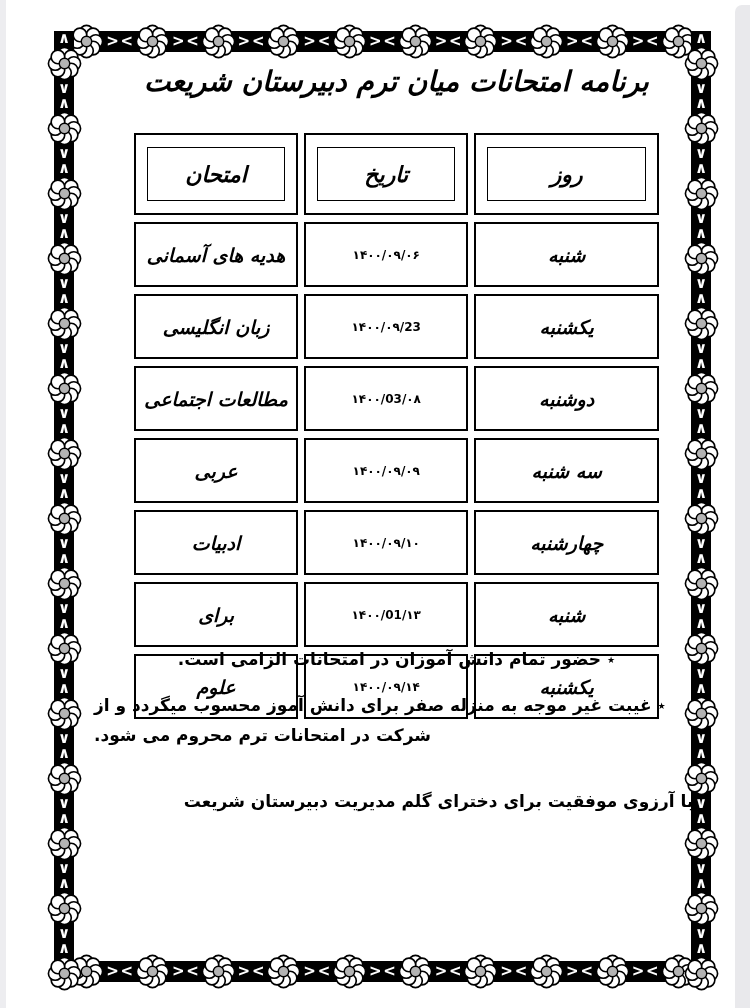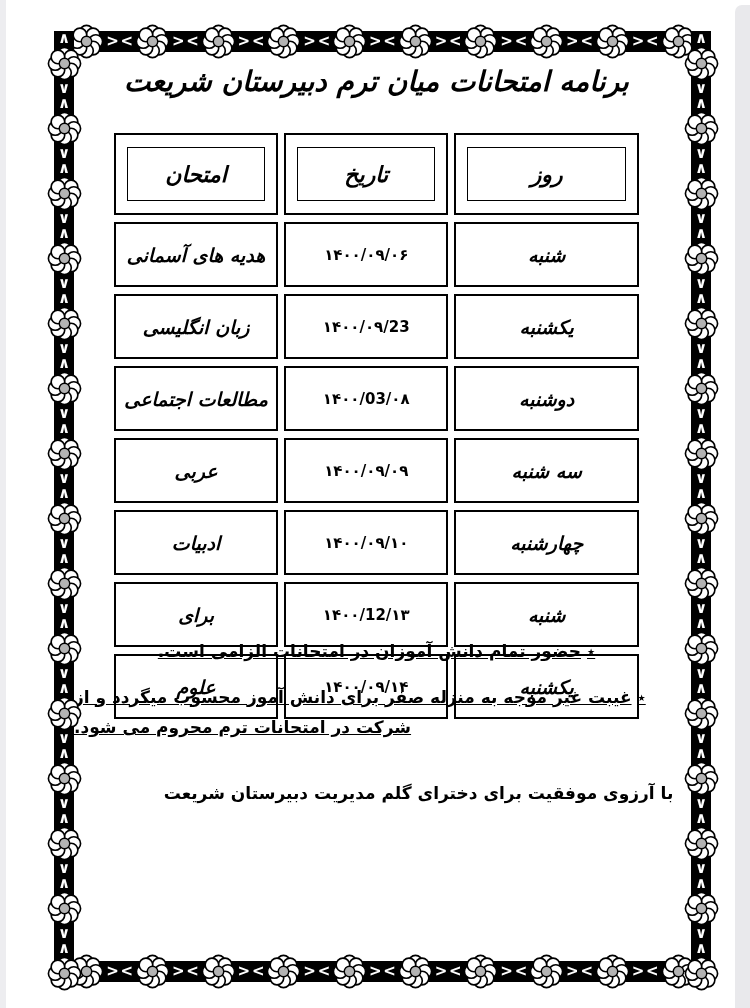--- a/index.html
+++ b/index.html
@@ -18,45 +18,45 @@
   .band-v{flex-direction:column;justify-content:space-around;}
   .band-top{left:54px;top:31px;width:657px;height:21px;}
   .band-bottom{left:54px;top:961px;width:657px;height:21px;}
   .band-left{left:54px;top:31px;width:20px;height:951px;}
   .band-right{left:691px;top:31px;width:20px;height:951px;}
   .flower{width:35px;height:35px;flex:none;}
   .chev{color:#fff;font-weight:bold;font-size:15px;line-height:1;flex:none;
         font-family:"DejaVu Sans",sans-serif;}
 
   
-  .content{position:absolute;left:68px;top:52px;width:617px;height:909px;direction:rtl;z-index:1;}
+  .content{position:absolute;left:88px;top:52px;width:617px;height:909px;direction:rtl;z-index:1;}
   .title{
     margin:12px 0 0 0;text-align:center;font-size:28px;font-weight:bold;font-style:italic;
     letter-spacing:0;line-height:1.3;
   }
 
   table.schedule{
     border-collapse:separate;border-spacing:6px 7px;
     width:537px;margin:26px auto 0;direction:rtl;table-layout:fixed;
   }
   table.schedule th,table.schedule td{
     border:2.5px solid #000;text-align:center;vertical-align:middle;background:#fff;padding:8px;
   }
   table.schedule th{height:62px;}
   th .inner{
     border:1.5px solid #000;margin:3px;height:52px;
     display:flex;align-items:center;justify-content:center;
     font-size:22px;font-weight:bold;font-style:italic;
   }
   table.schedule td{height:45px;font-weight:bold;}
   td.cal{font-size:19px;font-style:italic;}
-  td.date{font-size:15px;letter-spacing:1px;}
+  td.date{font-size:12px;letter-spacing:1px;}
 
   .notes{position:absolute;top:584px;right:0;left:0;}
-  .note{font-weight:bold;font-size:17px;line-height:1.8;margin:0 6px 15px 6px;text-align:center;text-decoration:underline;}
+  .note{font-weight:bold;font-size:17px;line-height:1.8;margin:8px 6px 15px 6px;text-align:center;}
   .note-wide{text-align:left;margin-bottom:13px;}
   .note-shift{padding-left:130px;}
   .star{font-size:15px;margin-left:6px;}
   .closing{
     margin-top:40px;text-align:center;font-weight:bold;font-size:17px;padding-left:84px;
   }
 </style>
 </head>
 <body>
 
@@ -868,21 +868,21 @@
           <td class="date">۱۴۰۰/۰۹/۰۹</td>
           <td class="cal">عربی</td>
         </tr>
         <tr>
           <td class="cal">چهارشنبه</td>
           <td class="date">۱۴۰۰/۰۹/۱۰</td>
           <td class="cal">ادبیات</td>
         </tr>
         <tr>
           <td class="cal">شنبه</td>
-          <td class="date">۱۴۰۰/12/۱۳</td>
+          <td class="date">۱۴۰۰/01/۱۳</td>
           <td class="cal">برای</td>
         </tr>
         <tr>
           <td class="cal">یکشنبه</td>
           <td class="date">۱۴۰۰/۰۹/۱۴</td>
           <td class="cal">علوم</td>
         </tr>
       </tbody>
     </table>
 

